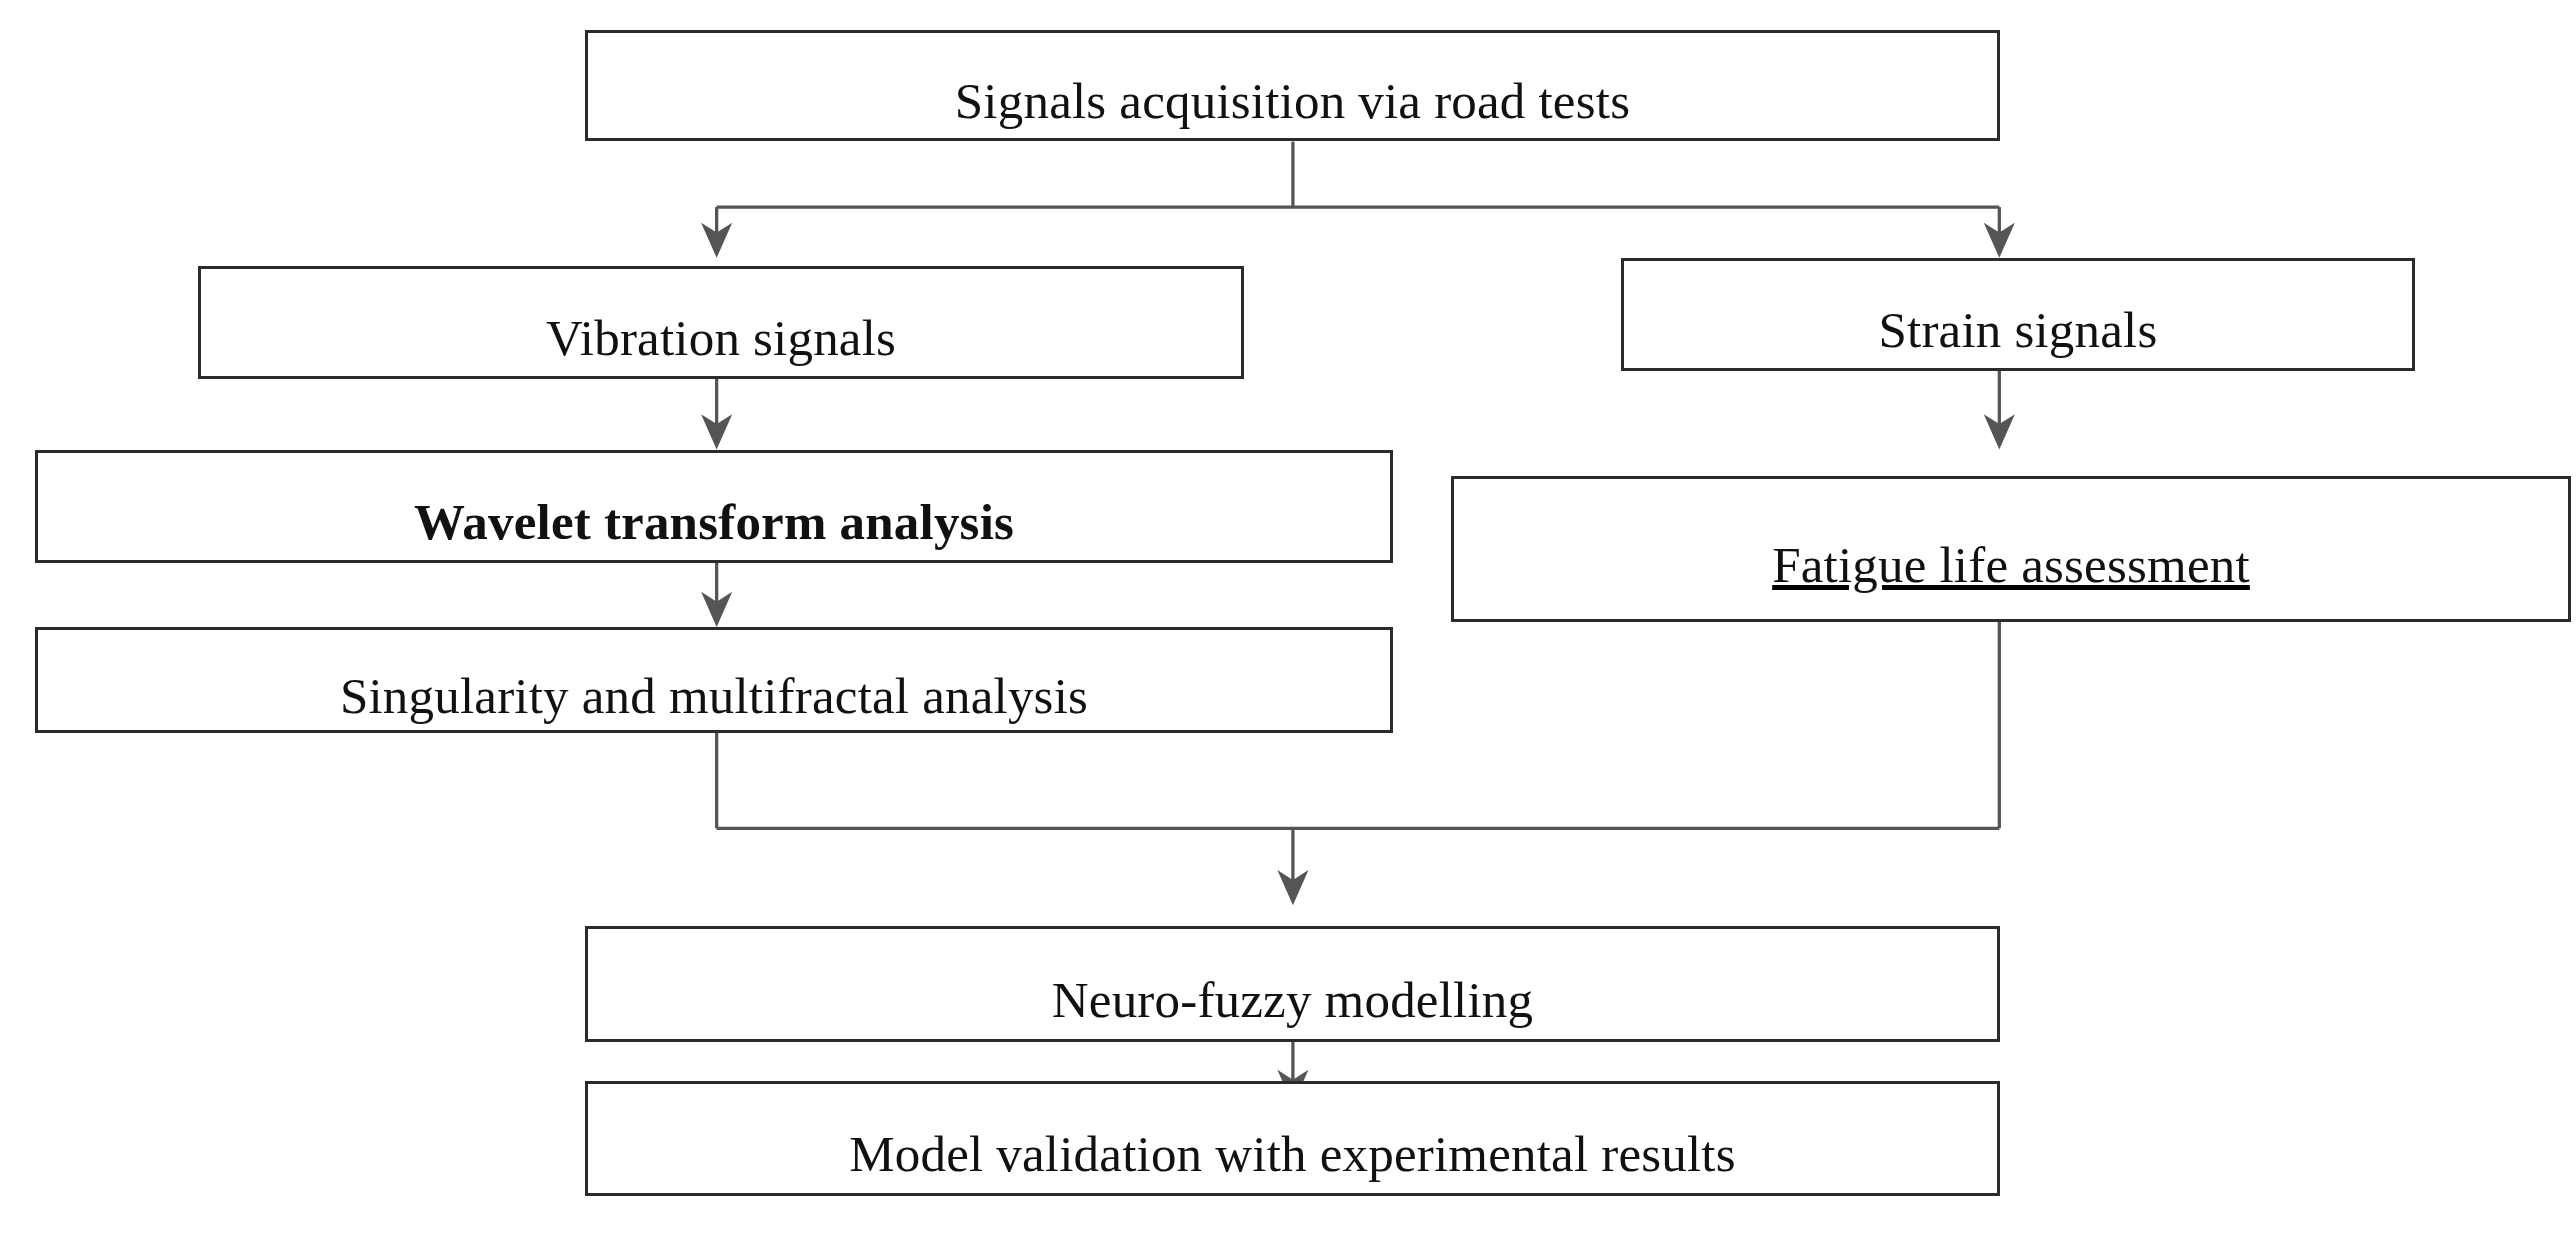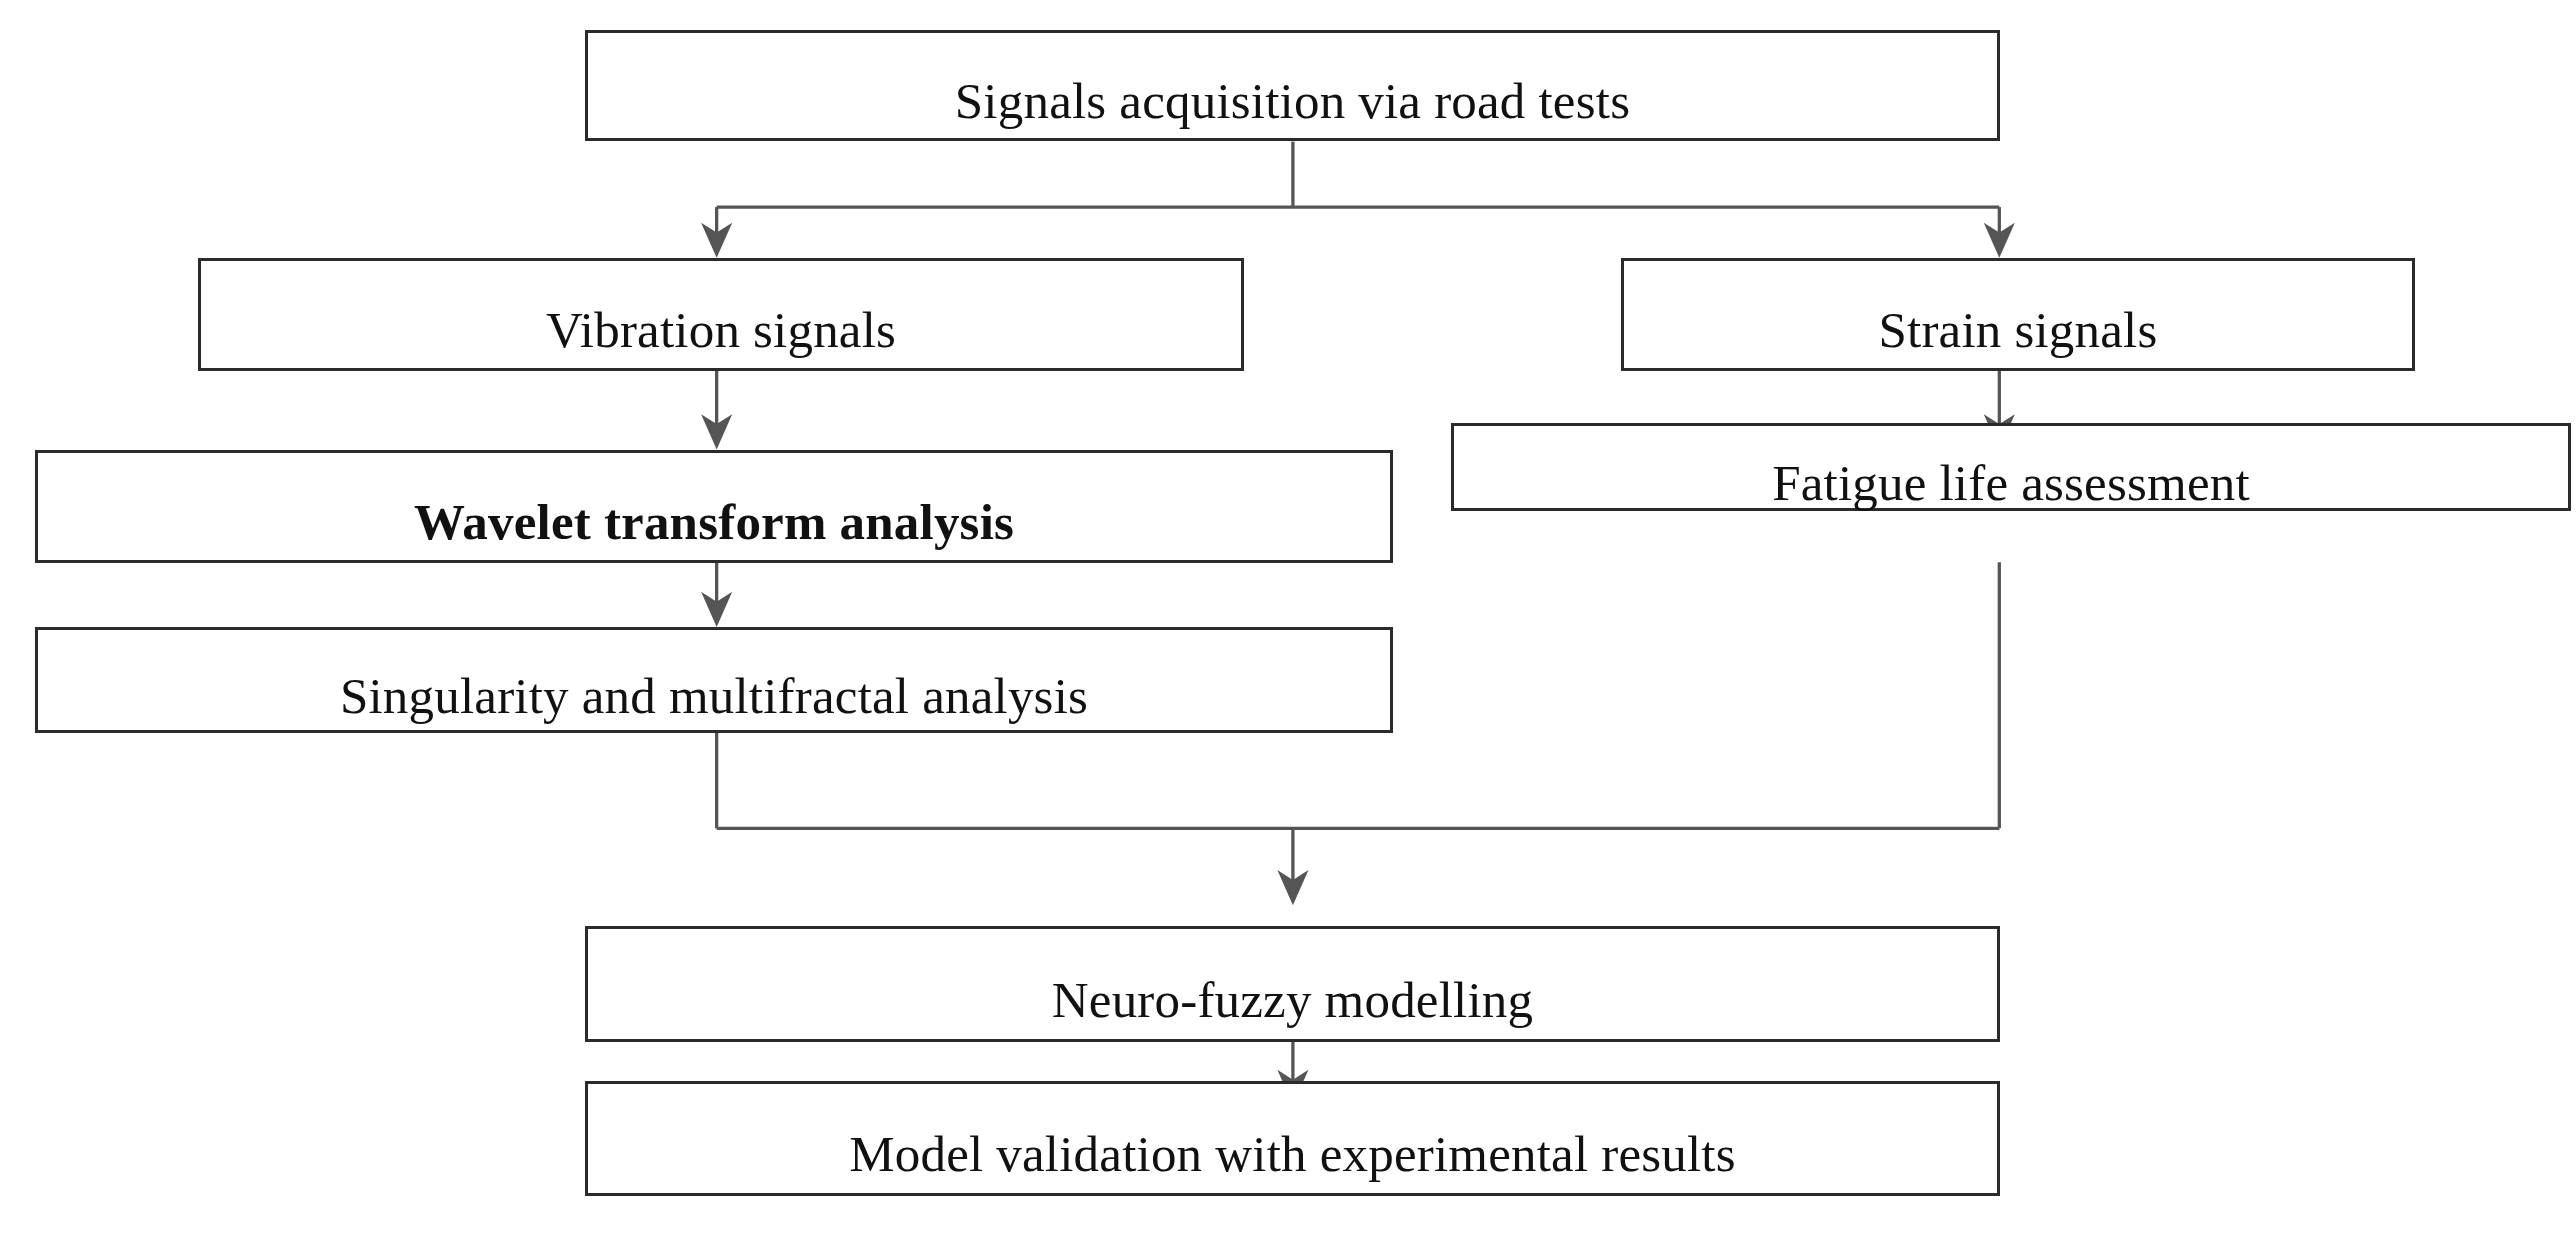--- a/index.html
+++ b/index.html
@@ -58,33 +58,33 @@
     <g>
       <line x1="1579" y1="1248" x2="1579" y2="1335"></line>
       <polygon points="1579,1350 1560,1307 1579,1319 1598,1307"></polygon>
     </g>
   </svg>
 
   <div class="node" style="left:585px;top:30px;width:1415px;height:111px;">
     <span class="lbl">Signals acquisition via road tests</span>
   </div>
 
-  <div class="node" style="left:198px;top:258px;width:1046px;height:113px;text-align:right;">
+  <div class="node" style="left:198px;top:266px;width:1046px;height:113px;text-align:right;">
     <span class="lbl">Vibration signals</span>
   </div>
 
   <div class="node" style="left:1621px;top:258px;width:794px;height:113px;text-align:center;">
     <span class="lbl">Strain signals</span>
   </div>
 
   <div class="node" style="left:35px;top:450px;width:1358px;height:113px;font-weight:bold;">
     <span class="lbl">Wavelet transform analysis</span>
   </div>
 
-  <div class="node" style="left:1451px;top:423px;width:1120px;height:88px;">
+  <div class="node" style="left:1451px;top:476px;width:1120px;height:146px;text-decoration:underline;">
     <span class="lbl">Fatigue life assessment</span>
   </div>
 
   <div class="node" style="left:35px;top:627px;width:1358px;height:106px;justify-content:center;">
     <span class="lbl">Singularity and multifractal analysis</span>
   </div>
 
   <div class="node" style="left:585px;top:926px;width:1415px;height:116px;text-align:center;">
     <span class="lbl">Neuro-fuzzy modelling</span>
   </div>

